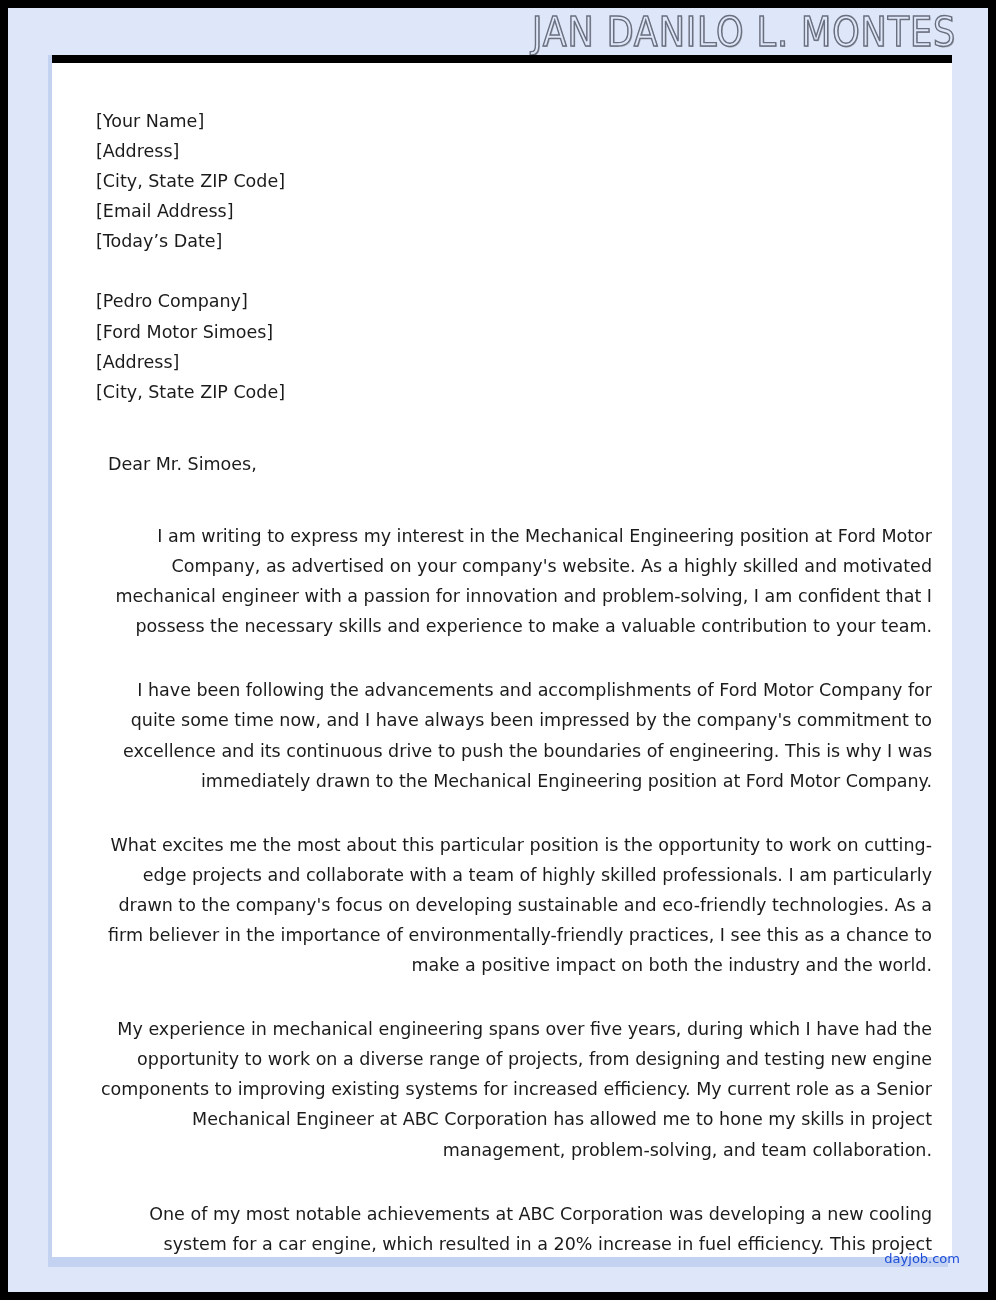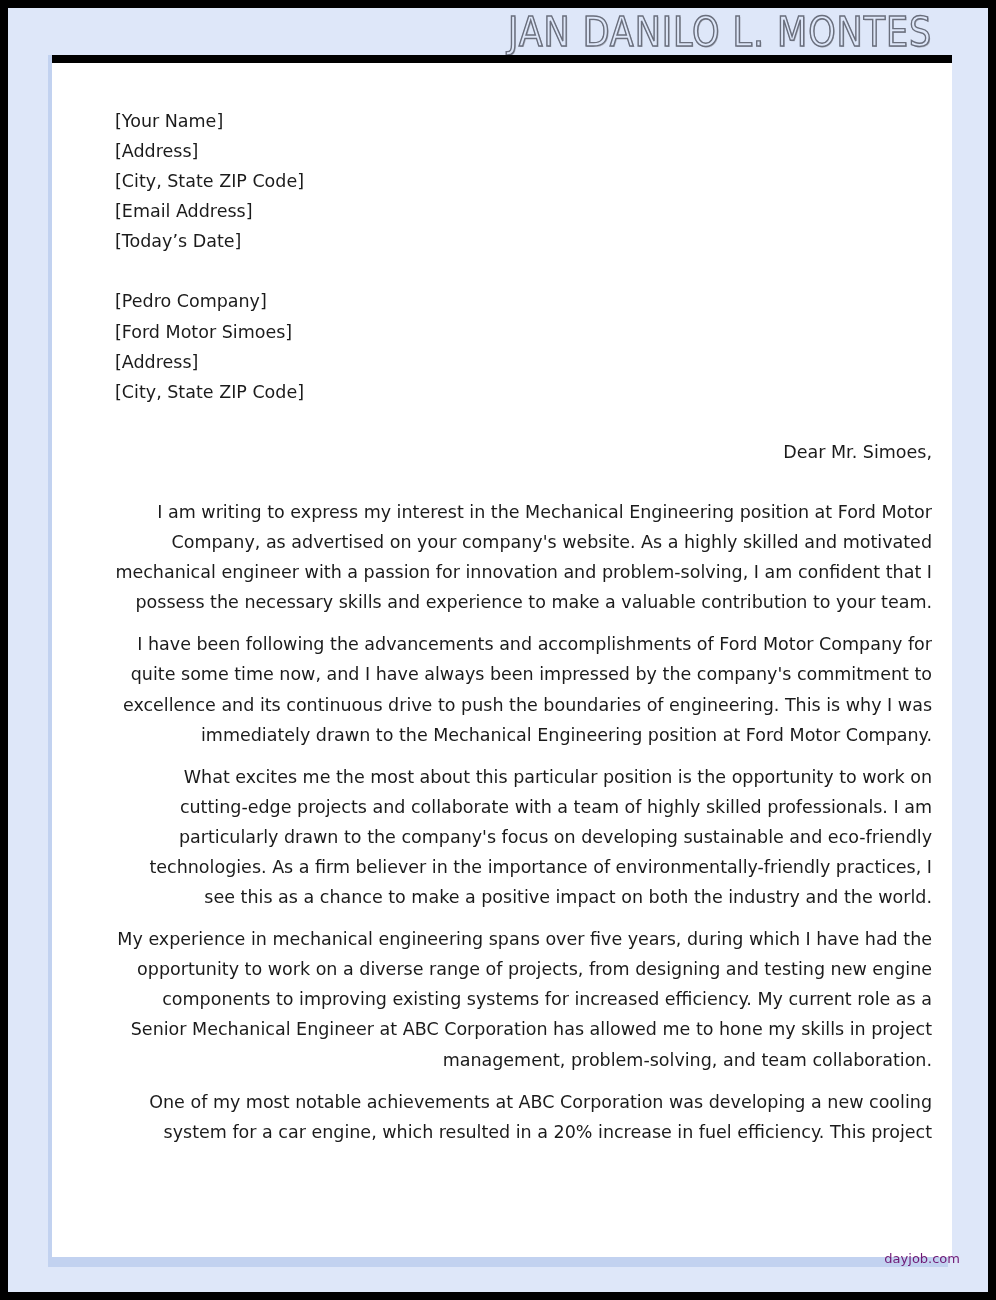--- a/index.html
+++ b/index.html
@@ -39,21 +39,21 @@
   
   #header-band {
     position: absolute;
     left: 0;
     top: 0;
     width: 980px;
     height: 48px;
     display: flex;
     align-items: center;
     justify-content: flex-end;
-    padding-right: 56px;
+    padding-right: 32px;
     box-sizing: border-box;
   }
 
   #header-name {
     font-family: "DejaVu Sans Condensed", "Liberation Sans Narrow", "Liberation Sans", sans-serif;
     font-size: 40px;
     line-height: 40px;
     letter-spacing: 1px;
     font-weight: 400;
     color: #dee7f9;
@@ -95,21 +95,21 @@
     overflow: hidden;
   }
 
   
   #letter {
     position: absolute;
     left: 44px;
     top: 55px;
     width: 900px;
     height: 1229px;
-    padding: 43px 20px 0 63px;
+    padding: 43px 20px 0 44px;
     box-sizing: border-box;
     font-family: "DejaVu Sans", sans-serif;
     font-size: 17.5px;
     line-height: 30.1px;
     color: #1b1b1b;
     overflow: hidden;
   }
 
   .addr-line {
     white-space: nowrap;
@@ -118,37 +118,36 @@
   .block-gap {
     height: 30px;
   }
 
   .para {
     margin: 0;
     text-align: right;
   }
 
   .para + .para {
-    margin-top: 12px;
+    margin-top: 34px;
   }
 
   .salutation {
-    margin: 0;
-    text-align: right;
+    margin: 12px;
   }
 
   
   #watermark {
     position: absolute;
     right: 28px;
     top: 1243px;
     font-family: "DejaVu Sans", sans-serif;
     font-size: 13px;
     line-height: 15px;
-    color: #701a75;
+    color: #1d4ed8;
     letter-spacing: 0px;
     white-space: nowrap;
     z-index: 40;
   }
 </style>
 </head>
 <body>
 
 <div id="viewport">
 

